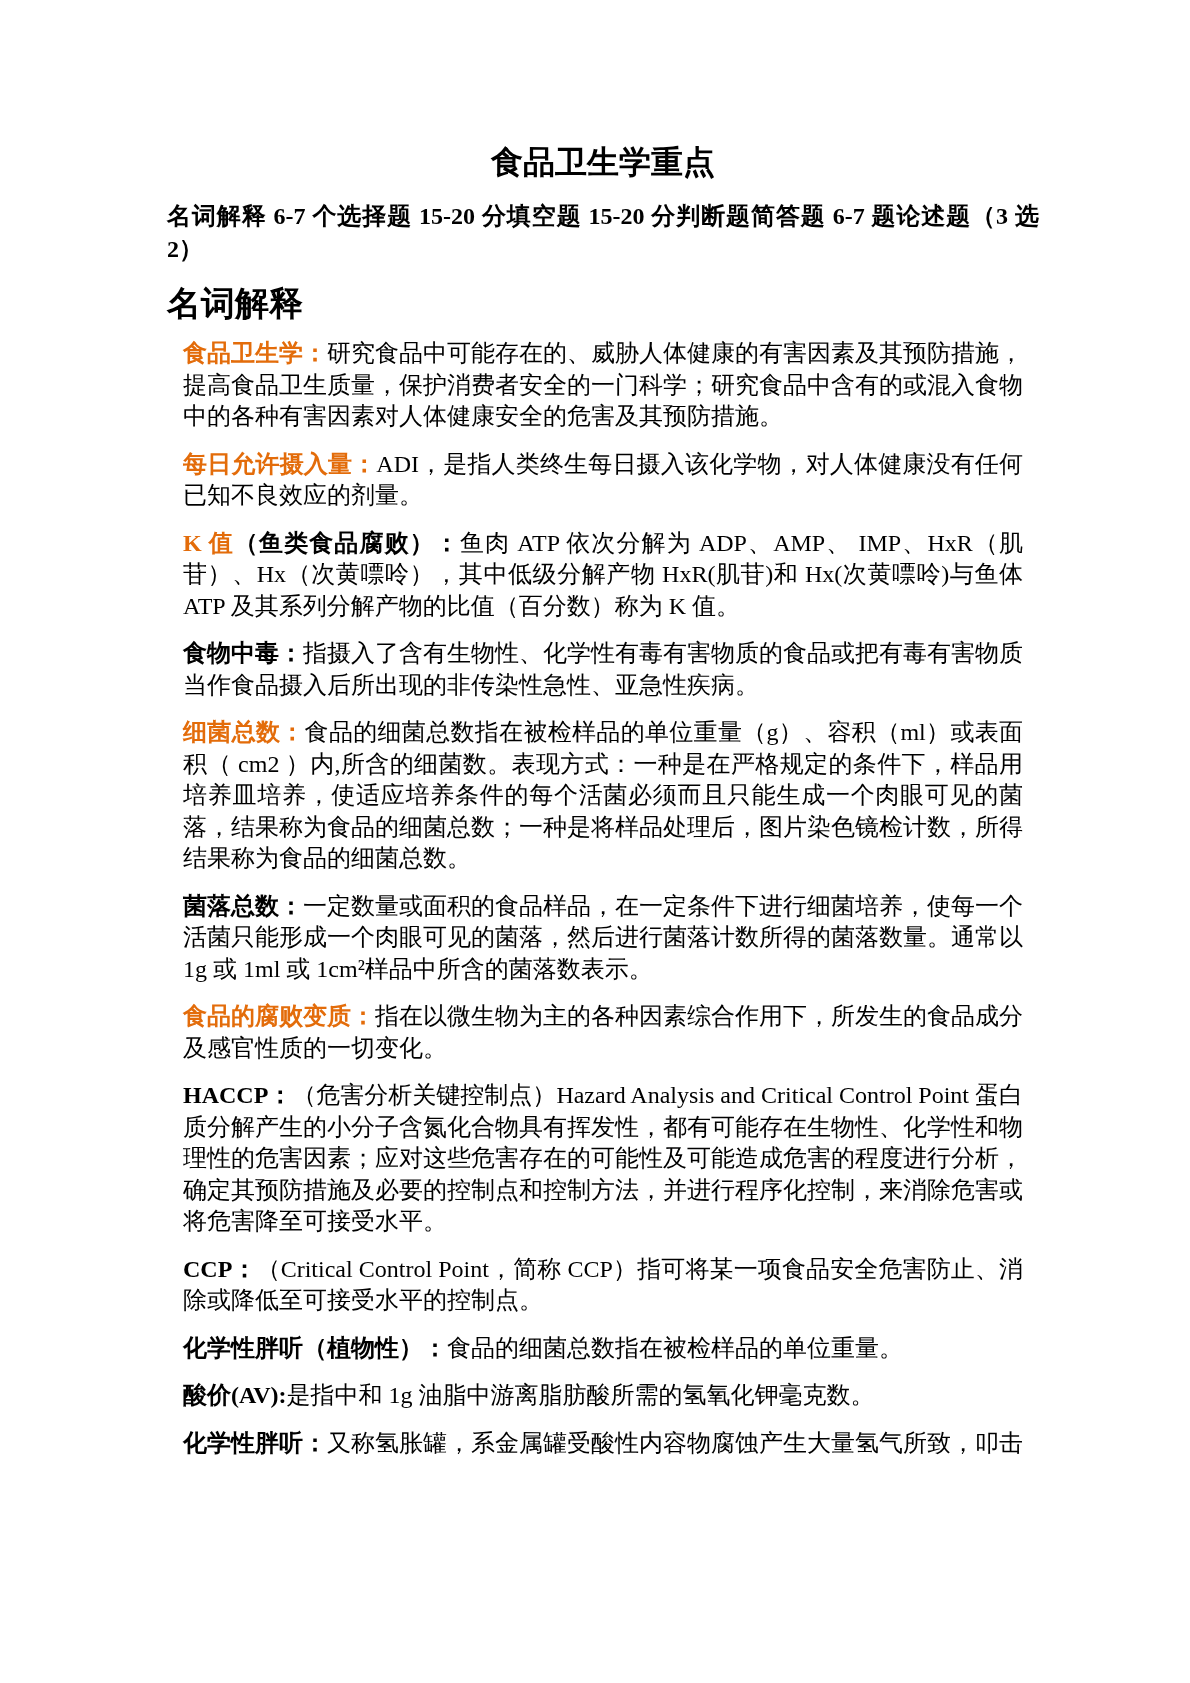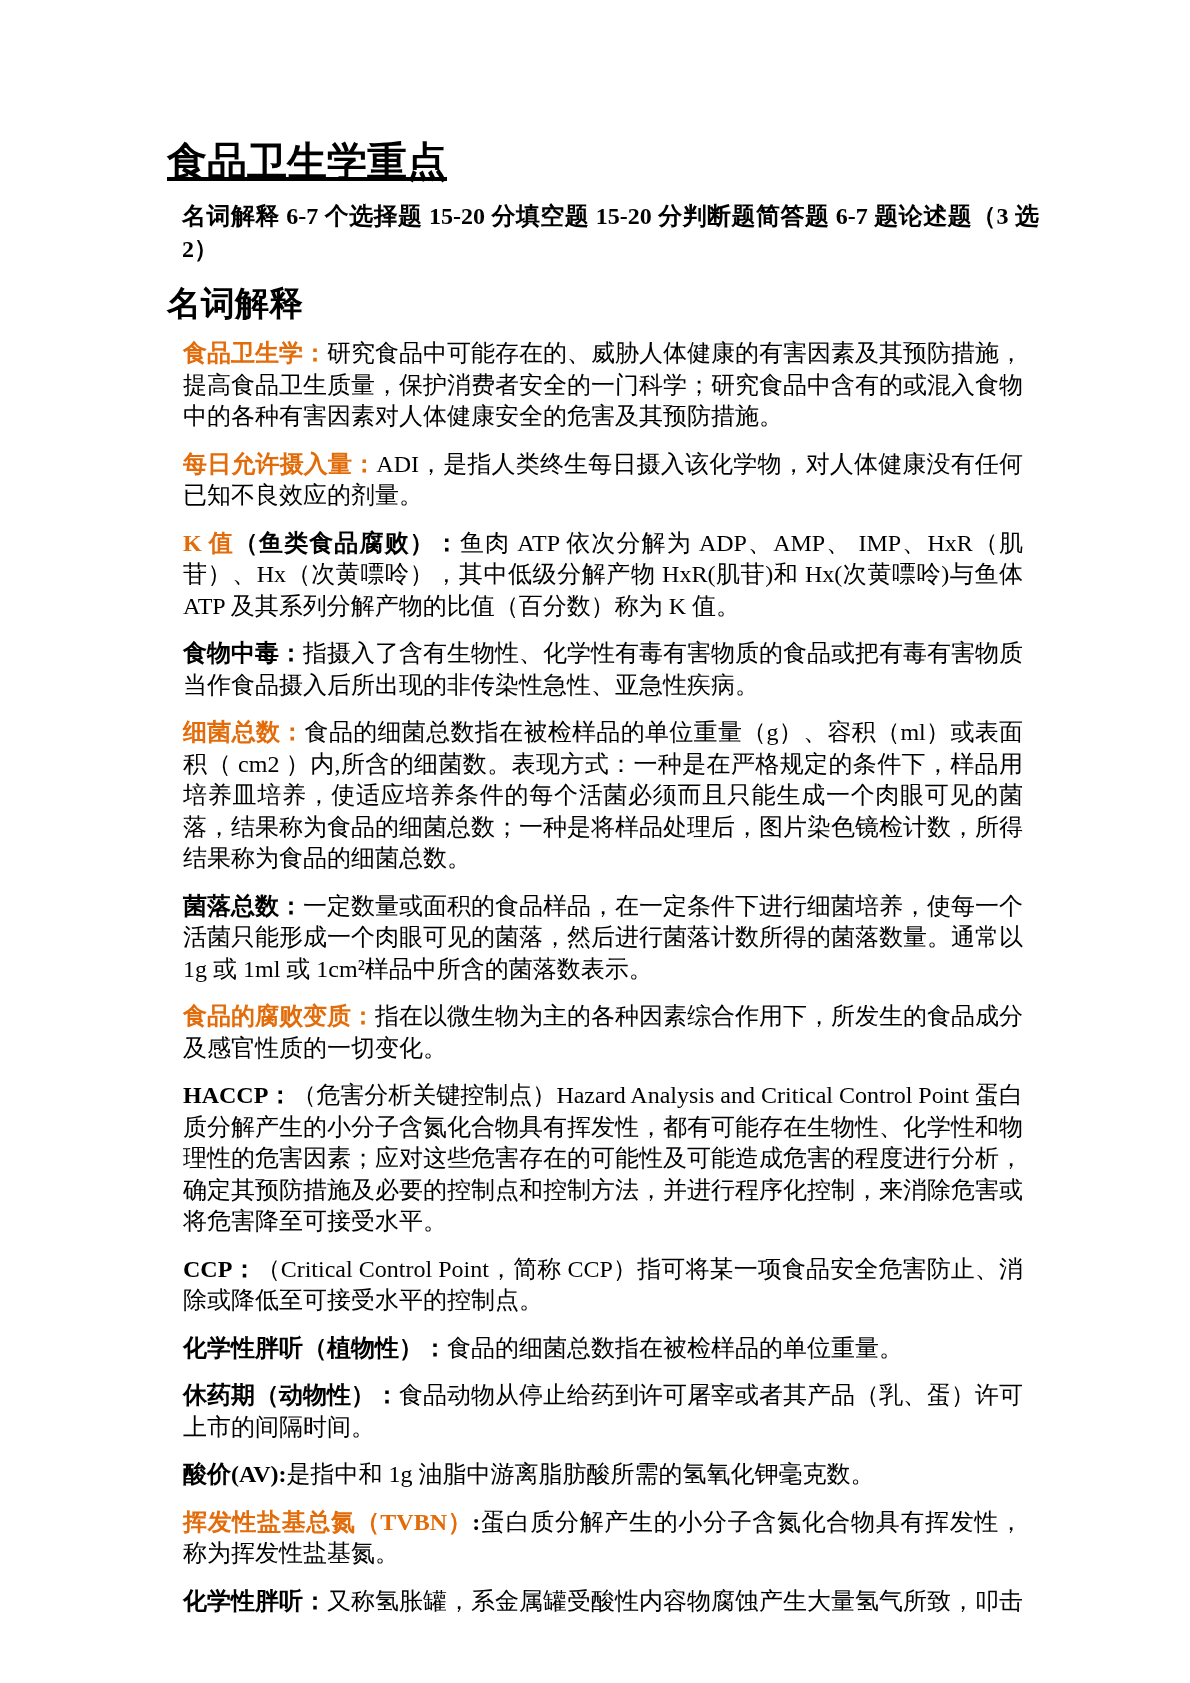--- a/index.html
+++ b/index.html
@@ -10,29 +10,29 @@
     font-family: "Liberation Serif", "DejaVu Serif", serif;
     color: var(--ink);
   }
   .page {
     width: 1190px; height: 1683px;
     background: var(--paper);
     padding: 140px 151px 0 167px;
     overflow: hidden;
   }
   .title {
-    font-size: 40px; font-weight: bold;
+    font-size: 32px; font-weight: bold;
+    text-align: center;
     margin: 0 0 16px 0;
     line-height: 44px;
-    text-decoration: underline;
   }
   .intro {
     font-size: 24px; font-weight: bold;
     line-height: 33px;
-    margin: 0 0 20px 15px;
+    margin: 0 0 20px 0;
     text-align: justify;
   }
   .section-heading {
     font-size: 34px; font-weight: bold;
     margin: 0 0 15px 0;
     line-height: 36px;
   }
   .definitions { }
   .def {
     font-size: 24px;
@@ -67,21 +67,19 @@
 
   <p class="def"><span class="term-hl">食品的腐败变质：</span><span class="term-bk"></span><span class="def-text">指在以微生物为主的各种因素综合作用下，所发生的食品成分及感官性质的一切变化。</span></p>
 
   <p class="def"><span class="term-hl"></span><span class="term-bk">HACCP：</span><span class="def-text">（危害分析关键控制点）Hazard Analysis and Critical Control Point 蛋白质分解产生的小分子含氮化合物具有挥发性，都有可能存在生物性、化学性和物理性的危害因素；应对这些危害存在的可能性及可能造成危害的程度进行分析，确定其预防措施及必要的控制点和控制方法，并进行程序化控制，来消除危害或将危害降至可接受水平。</span></p>
 
 
   <p class="def"><span class="term-hl"></span><span class="term-bk">CCP：</span><span class="def-text">（Critical Control Point，简称 CCP）指可将某一项食品安全危害防止、消除或降低至可接受水平的控制点。</span></p>
 
   <p class="def"><span class="term-hl"></span><span class="term-bk">化学性胖听（植物性）：</span><span class="def-text">食品的细菌总数指在被检样品的单位重量。</span></p>
 
-  <p class="def"><span class="term-hl"></span><span class="term-bk">休药期（动物性）：</span><span class="def-text">食品动物从停止给药到许可屠宰或者其产品（乳、蛋）许可上市的间隔时间。</span></p>
 
   <p class="def"><span class="term-hl"></span><span class="term-bk">酸价(AV):</span><span class="def-text">是指中和 1g 油脂中游离脂肪酸所需的氢氧化钾毫克数。</span></p>
 
-  <p class="def"><span class="term-hl">挥发性盐基总氮（TVBN）</span><span class="term-bk">:</span><span class="def-text">蛋白质分解产生的小分子含氮化合物具有挥发性，称为挥发性盐基氮。</span></p>
 
   <p class="def"><span class="term-hl"></span><span class="term-bk">化学性胖听：</span><span class="def-text">又称氢胀罐，系金属罐受酸性内容物腐蚀产生大量氢气所致，叩击</span></p>
 </div>
 </div>
 
 </body></html>

